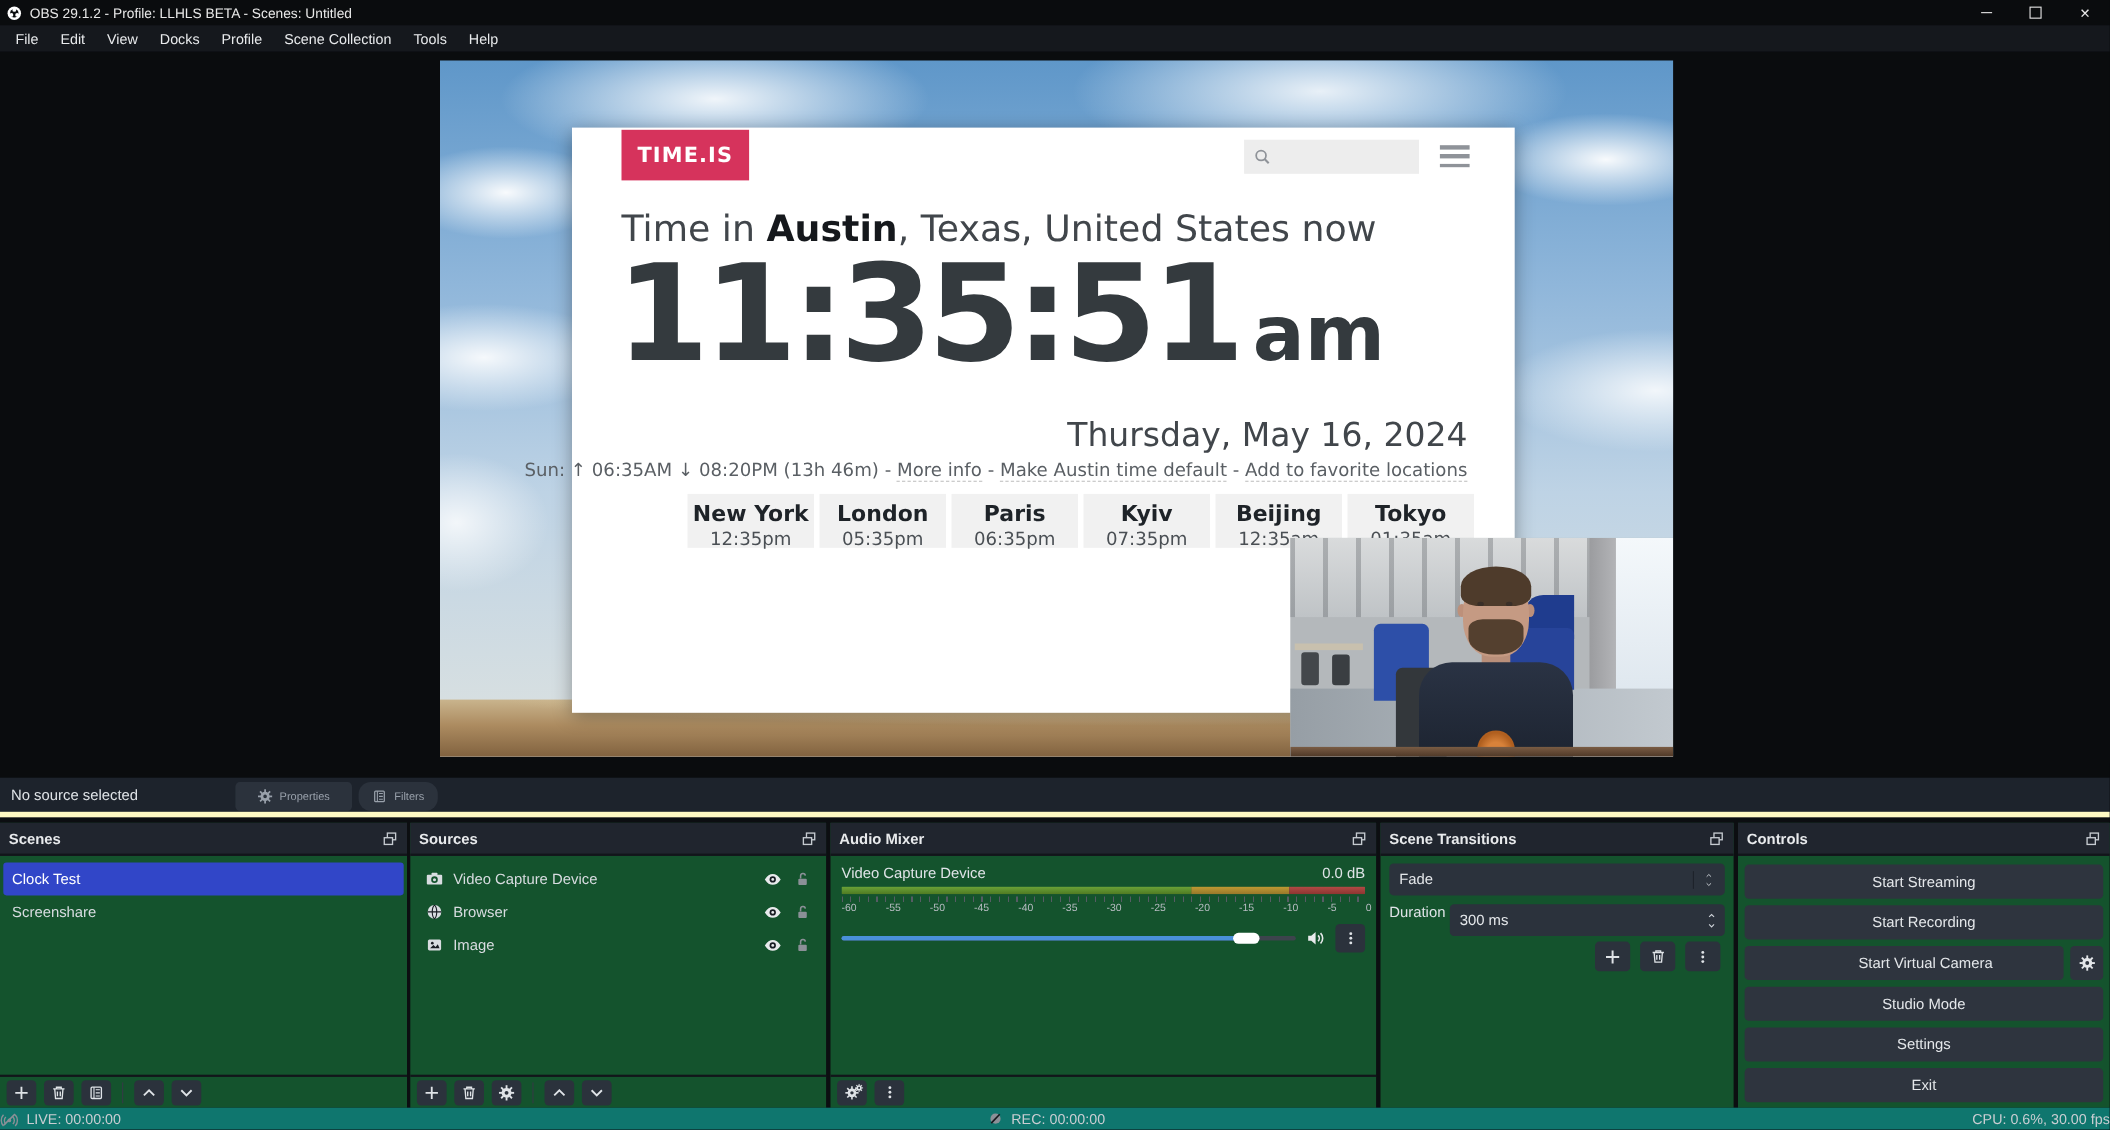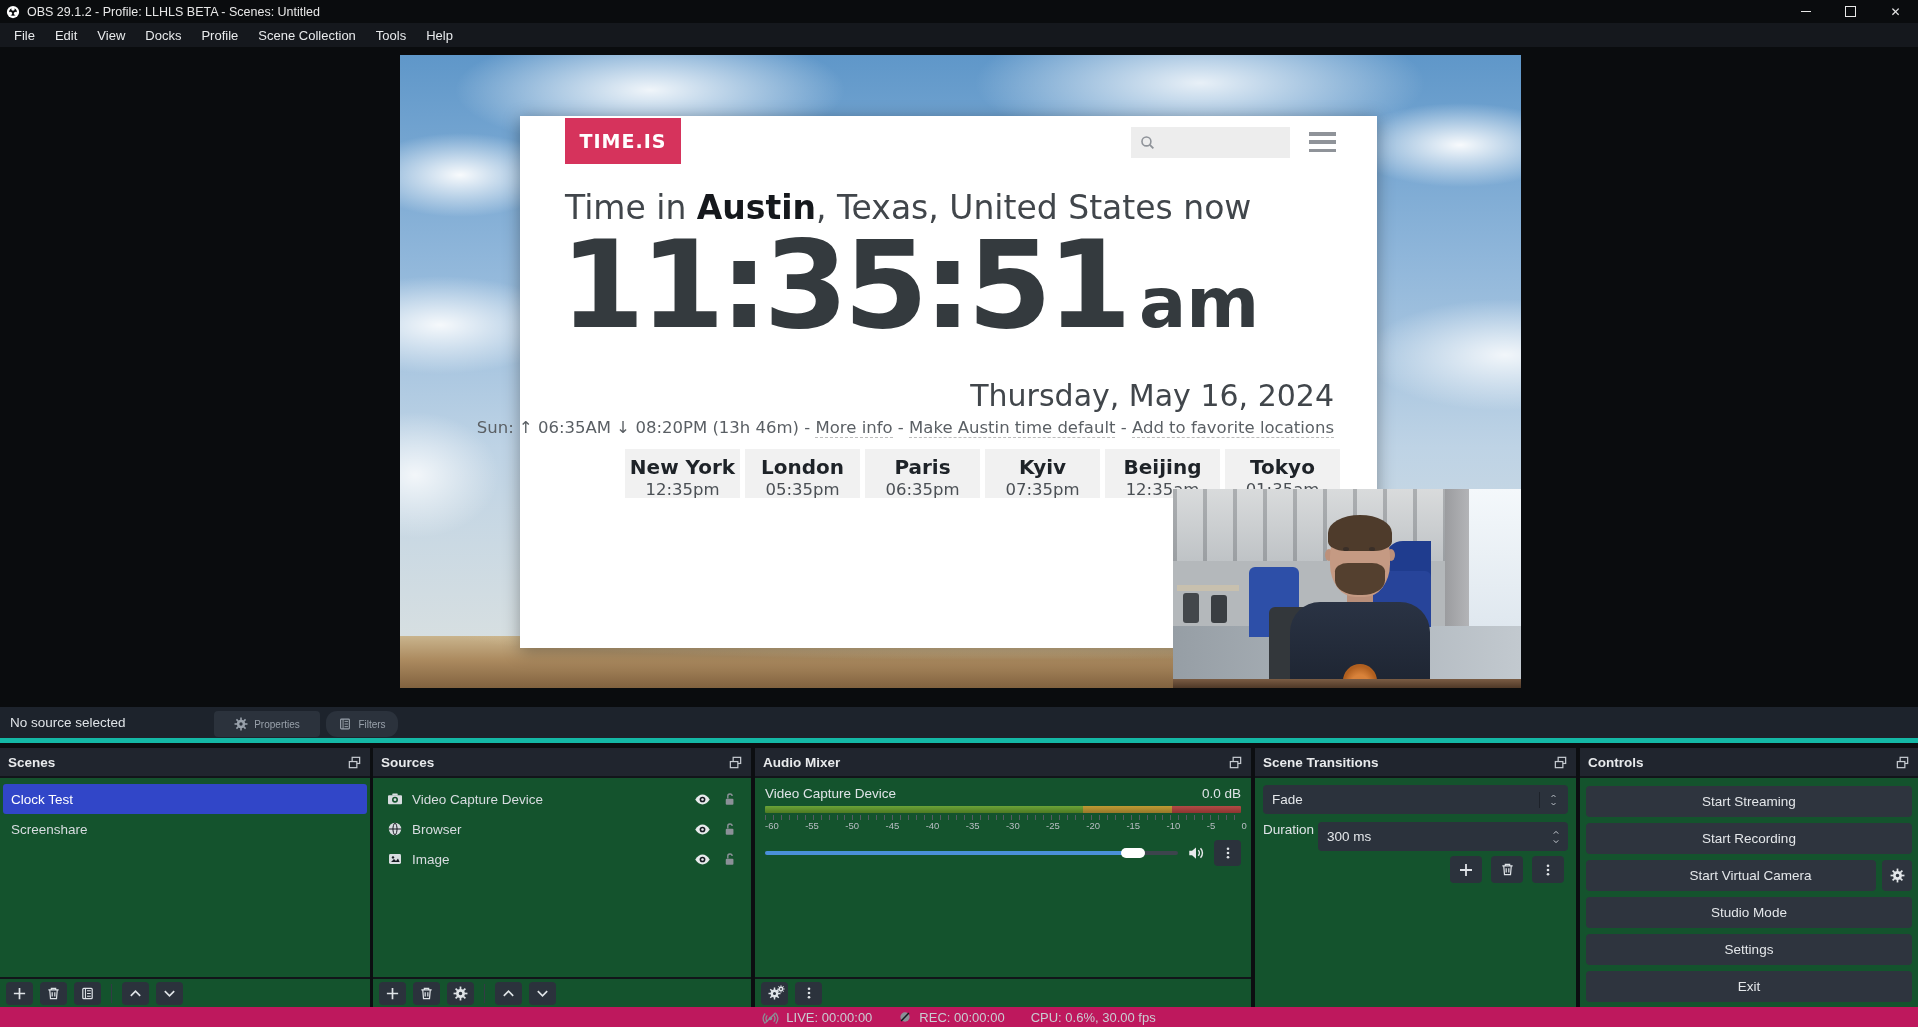--- a/index.html
+++ b/index.html
@@ -81,21 +81,21 @@
   #wc-neck{left:62px;bottom:80px;width:26px;height:14px;background:#b98f7a;}
   #wc-head{left:45px;top:4px;width:60px;height:78px;background:#c59a83;border-radius:48% 48% 42% 42%;}
   #wc-hair{left:43px;top:0;width:64px;height:36px;background:#4e3b2b;border-radius:55% 55% 30% 30%;}
   #wc-beard{left:50px;top:48px;width:50px;height:32px;background:#54402f;border-radius:26% 26% 46% 46%;}
   #wc-eye-l{left:58px;top:32px;width:6px;height:4px;background:#3a2f28;border-radius:50%;}
   #wc-eye-r{left:84px;top:32px;width:6px;height:4px;background:#3a2f28;border-radius:50%;}
   #wc-ear{left:40px;top:34px;width:8px;height:12px;background:#bd907a;border-radius:50%;}
   #wc-ear2{left:102px;top:34px;width:8px;height:12px;background:#bd907a;border-radius:50%;}
 
   
-  #context-bar{left:0;top:707px;width:1918px;height:36px;background:#1d232c;border-bottom:5px solid #14b8a6;box-sizing:border-box;}
+  #context-bar{left:0;top:707px;width:1918px;height:36px;background:#1d232c;border-bottom:5px solid #fef9c3;box-sizing:border-box;}
   #ctx-status{left:10px;top:8px;font-size:13.5px;color:#dfe3e7;}
   .ctx-btn{top:4px;height:26px;background:#2b323c;border-radius:4px;display:flex;align-items:center;justify-content:center;gap:6px;
            color:#99a1ab;font-size:10px;}
   #btn-properties{left:214px;width:106px;}
   #btn-filters{left:326px;width:72px;border-radius:11px;}
 
   
   #docks{left:0;top:748px;width:1918px;height:259px;}
   .panel{position:absolute;top:0;height:259px;background:#14532d;box-sizing:border-box;}
   .panel-header{height:28px;background:#20252e;border-bottom:2px solid #12151a;display:flex;align-items:center;
@@ -148,22 +148,22 @@
   .trans-btns .tbtn{width:32px;height:27px;}
 
   
   .controls-body{padding:8px 6px;display:flex;flex-direction:column;gap:6px;}
   .ctl-btn{height:31px;background:#2e343e;border-radius:4px;display:grid;place-items:center;font-size:13.5px;color:#e4e7ea;}
   .ctl-row{display:flex;gap:6px;}
   .ctl-row .ctl-btn{flex:1;padding-left:39px;}
   .ctl-gear{width:30px;height:31px;background:#2e343e;border-radius:4px;display:grid;place-items:center;color:#e4e7ea;flex:none;}
 
   
-  #statusbar{left:0;top:1007px;width:1918px;height:20px;background:#be185d;display:flex;align-items:center;
-             justify-content:center;gap:26px;box-sizing:border-box;font-size:13px;color:#c9cdd2;}
+  #statusbar{left:0;top:1007px;width:1918px;height:20px;background:#0f766e;display:flex;align-items:center;
+             justify-content:space-between;gap:26px;box-sizing:border-box;font-size:13px;color:#c9cdd2;}
   .sb-item{display:flex;align-items:center;gap:7px;}
   .sb-ic{color:#8b9097;}
 </style>
 </head>
 <body>
 
 <svg width="0" height="0" style="position:absolute">
   <defs>
     <symbol id="i-plus" viewBox="0 0 16 16">
         <path d="M8 2v12M2 8h12" stroke="currentColor" stroke-width="1.8" fill="none"></path>

